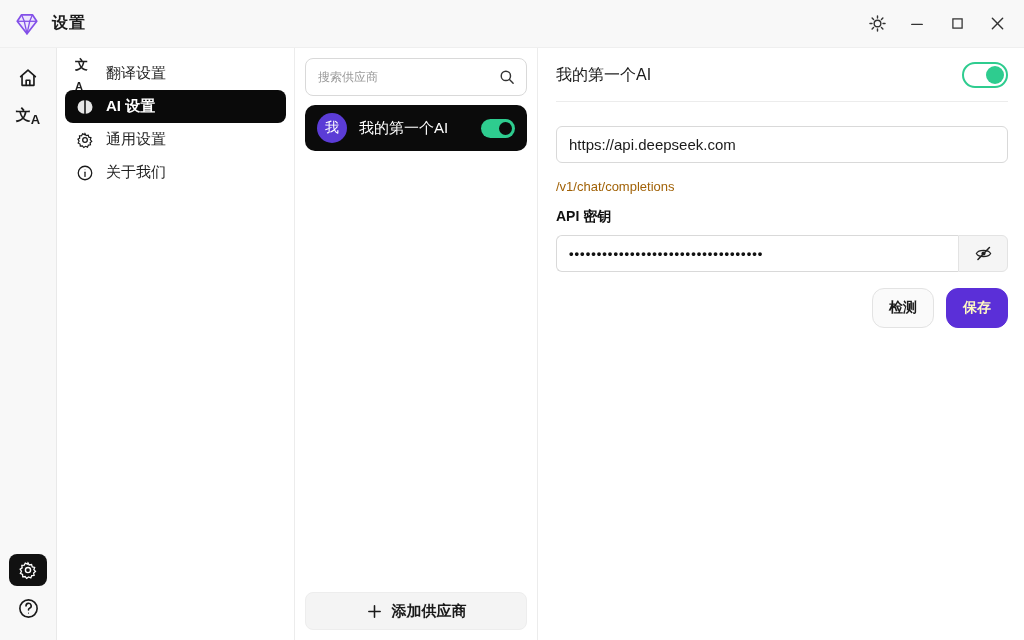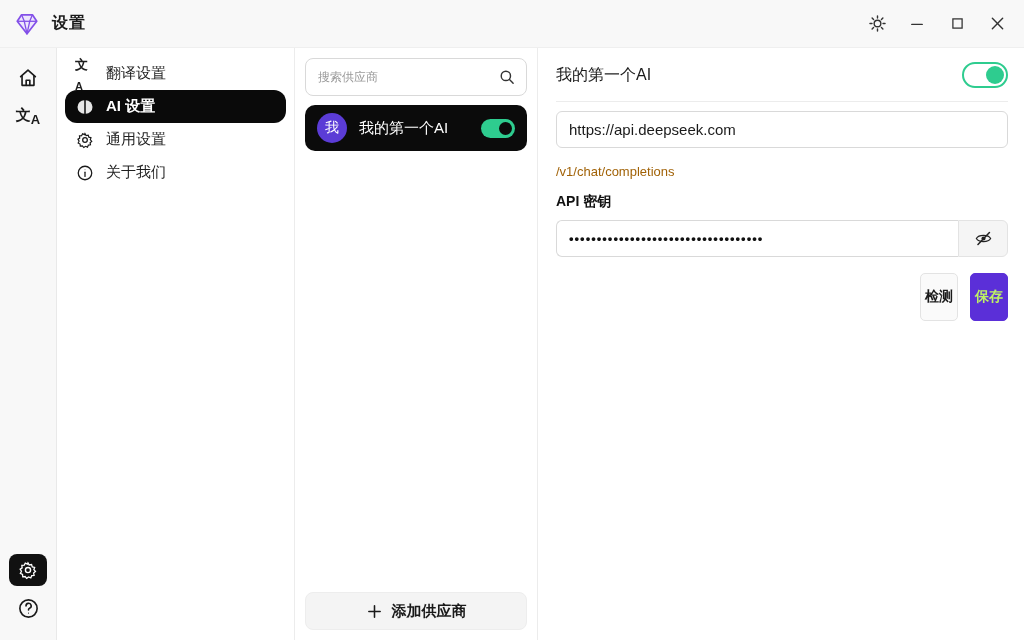--- a/index.html
+++ b/index.html
@@ -43,21 +43,21 @@
   .menu-col {
     flex:0 0 238px; background:#ffffff; border-right:1px solid #ececec;
     padding:9px 8px; display:flex; flex-direction:column;
   }
   .menu-item {
     height:33px; display:flex; align-items:center; gap:11px;
     padding:0 10px; border-radius:8px; font-size:15px; color:#1f1f1f;
     background:transparent; border:none; cursor:pointer; text-align:left; width:100%;
   }
   .menu-item .mi-icon { width:20px; height:20px; display:flex; align-items:center; justify-content:center; flex:0 0 20px; }
-  .menu-item.selected { background:#0a0a0a; color:#ffffff; font-weight:bold;border-radius:12px; }
+  .menu-item.selected { background:#0a0a0a; color:#ffffff; font-weight:bold; }
 
   
   .list-col {
     flex:0 0 243px; background:#ffffff; border-right:1px solid #ececec;
     padding:10px; display:flex; flex-direction:column;
   }
   .search-wrap { position:relative; }
   .search-input {
     width:100%; height:38px; border:1px solid #d9d9d9; border-radius:8px;
     padding:0 36px 0 12px; font-size:12px; color:#1a1a1a; outline:none;
@@ -104,44 +104,44 @@
     width:46px; height:26px; border-radius:13px; background:#ffffff;
     border:2px solid #2ecc8f; position:relative; cursor:pointer; flex:0 0 46px;
   }
   .toggle-light .knob {
     position:absolute; right:2px; top:2px; width:18px; height:18px; border-radius:50%;
     background:#2ecc8f;
   }
 
   .field-label { font-size:14px; font-weight:bold; margin-top:14px; color:#111; }
   .text-input {
-    margin-top:9px; width:100%; height:37px; border:1px solid #d9d9d9; border-radius:6px;
+    margin-top:24px; width:100%; height:37px; border:1px solid #d9d9d9; border-radius:6px;
     padding:10px 12px; font-size:15px; color:#1a1a1a; outline:none; font-family:inherit; background:#fff;
   }
   .field-hint { margin-top:16px; font-size:13px; color:#a16207; }
 
   .key-row { margin-top:9px; display:flex; }
   .key-input {
     flex:1; height:37px; border:1px solid #d9d9d9; border-right:none;
     border-radius:6px 0 0 6px; padding:0 12px; font-size:13px; font-weight:bold;
     letter-spacing:1px; color:#111; outline:none; font-family:inherit; background:#fff;
   }
   .eye-btn {
     flex:0 0 50px; height:37px; background:#f5f5f5; border:1px solid #e3e3e3;
     border-radius:0 6px 6px 0; display:flex; align-items:center; justify-content:center;
     cursor:pointer;
   }
 
   .btn-row { margin-top:16px; display:flex; justify-content:flex-end; gap:12px; }
   .btn {
-    height:48px; padding:0 4px; border-radius:5px; font-size:14px; font-weight:bold;
+    height:40px; padding:0 16px; border-radius:12px; font-size:14px; font-weight:bold;
     cursor:pointer; font-family:inherit; display:flex; align-items:center; justify-content:center;
   }
   .btn-secondary { background:#fafafa; border:1px solid #e3e3e3; color:#1a1a1a; }
-  .btn-primary { background:#5b2fd8; border:1px solid #5b2fd8; color:#bef264; }
+  .btn-primary { background:#5b2fd8; border:1px solid #5b2fd8; color:#fef9c3; }
 
   svg { display:block; }
 </style>
 </head>
 <body>
 
 <div class="window">
 
   <div class="titlebar">
     <span class="logo">

